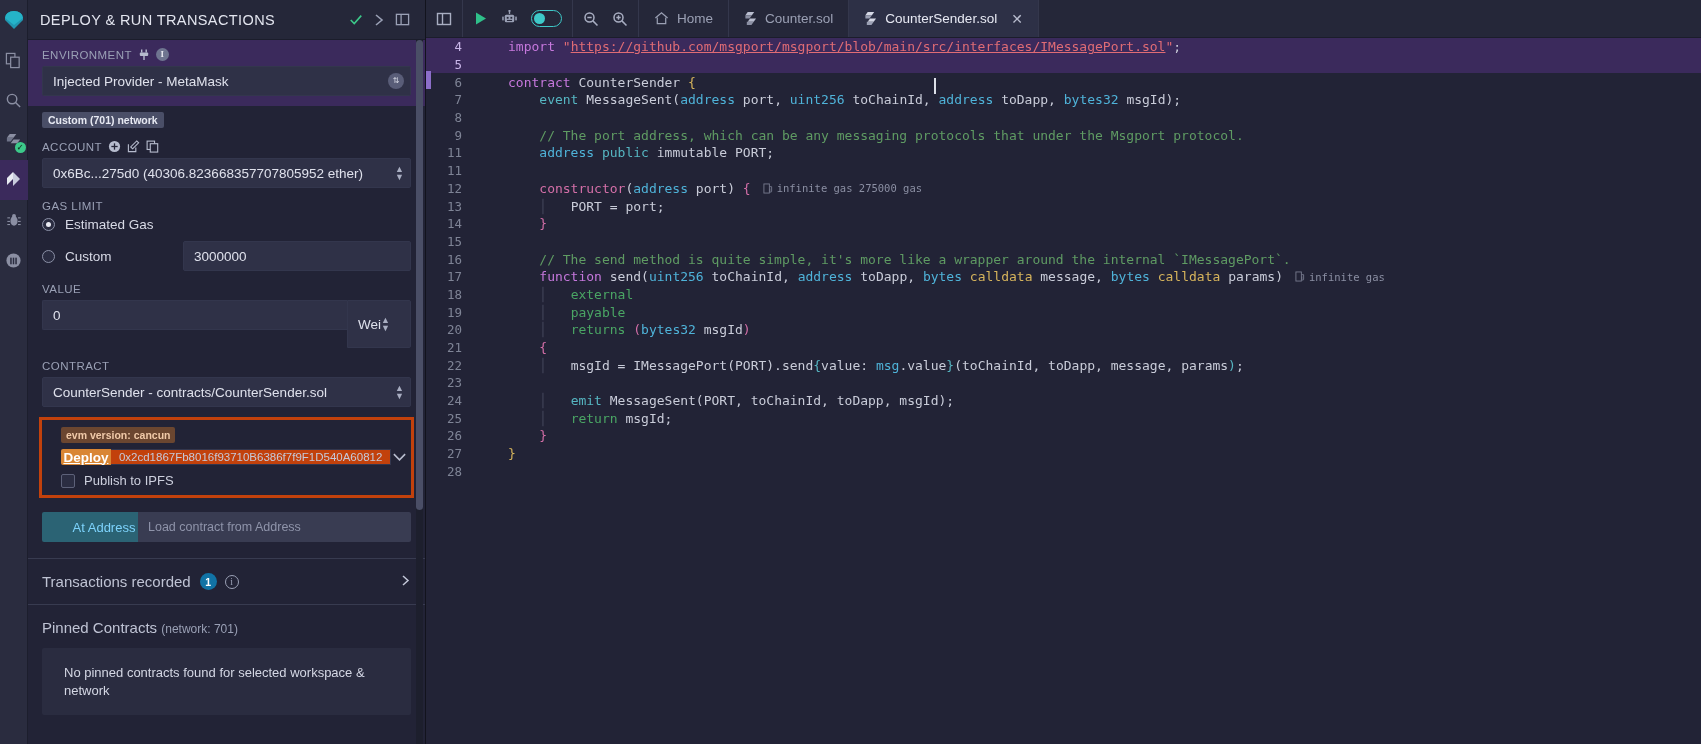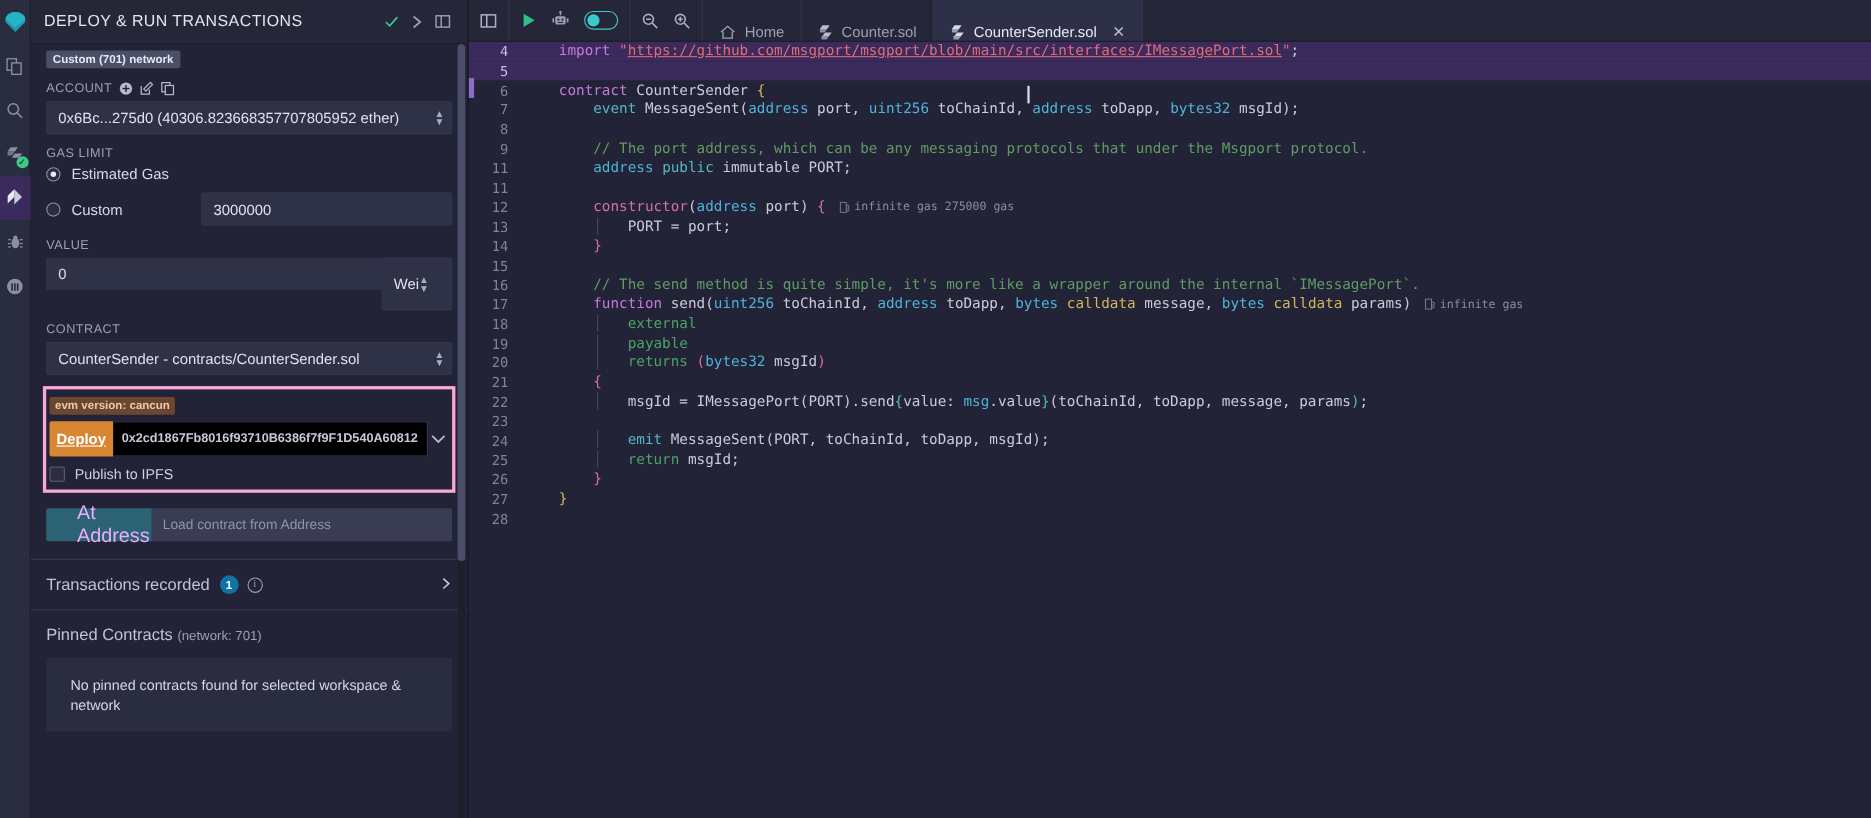--- a/index.html
+++ b/index.html
@@ -106,47 +106,46 @@
   }
   .value-row { display: flex; }
   .value-row .input-box { border-right: none; border-radius: 2px 0 0 2px; }
   .unit-box {
     width: 64px; height: 48px; background: #2f3147; border: 1px solid #33364d;
     border-radius: 0 2px 2px 0; display: flex; align-items: center; 
     padding: 0 7px 0 10px; color: #dfe1ec; font-size: 13.5px;
   }
 
   .deploy-highlight {
-    border: 3px solid #f9a8d4; margin: 10px -3px 0 -3px; padding: 5px 3px 7px 3px;
+    border: 3px solid #c2410c; margin: 10px -3px 0 -3px; padding: 5px 3px 7px 19px;
   }
   .evm-tag {
     display: inline-block; background: #6b4630; color: #f0c9a8;
     font-size: 10.5px; font-weight: bold; padding: 2px 5px; border-radius: 2px;
     margin-bottom: 6px;
   }
   .deploy-row { display: flex; align-items: stretch; }
   .deploy-btn {
     background: #d98634; color: #ffffff; font-size: 13.5px; font-weight: bold;
     width: 78px; display: flex; align-items: center; justify-content: center;
     border-radius: 2px 0 0 2px; cursor: pointer; text-decoration: underline;
   }
   .deploy-input {
-    flex: 1; background: #000000; border: 1px solid #33364d; border-left: none;
+    flex: 1; background: #c2410c; border: 1px solid #33364d; border-left: none;
     color: #c5c9da; font-size: 11.5px; display: flex; align-items: center; padding: 0 8px;
-    height: 32px;
-    font-weight: bold;
+    height: 16px;
   }
   .deploy-chevron { width: 26px; display: flex; align-items: center; justify-content: center; color: #b9bdcf; }
   .check-row { display: flex; align-items: center; gap: 9px; margin-top: 8px; }
   .checkbox { width: 14px; height: 14px; border: 1px solid #5d6179; background: #2b2d42; border-radius: 2px; }
   .check-label { font-size: 13px; color: #cdd0de; }
 
   .ataddr-row { display: flex; margin-top: 14px; }
   .ataddr-btn {
-    background: #2b6374; color: #f0abfc; font-size: 18px; width: 96px; height: 30px;
+    background: #2b6374; color: #7dd3fc; font-size: 13px; width: 96px; height: 30px;
     display: flex; align-items: center; justify-content: center; border-radius: 2px 0 0 2px; padding-left: 28px;
   }
   .ataddr-input {
     flex: 1; height: 30px; background: #393c52; border-radius: 0 2px 2px 0;
     display: flex; align-items: center; padding: 0 10px; color: #8f94aa; font-size: 12.5px;
   }
 
   .divider { height: 1px; background: #383b50; margin: 16px -14px 0 -14px; }
   .tx-row {
     display: flex; align-items: center; padding: 14px 0 14px 0; margin: 0 -14px; padding-left: 14px; padding-right: 14px;
@@ -193,21 +192,21 @@
   .tb-btn { display: flex; align-items: center; justify-content: center; cursor: pointer; }
   .tb-play { color: #2fc08a; }
   .toggle-pill {
     width: 31px; height: 17px; border-radius: 9px; border: 1px solid #3ec9c9;
     background: #252739; display: flex; align-items: center; padding: 0 2px;
   }
   .toggle-pill .knob { width: 11px; height: 11px; border-radius: 50%; background: #3ec9c9; }
 
   .tabs { display: flex; align-items: stretch; flex: 1; }
   .tab {
-    display: flex; align-items: flex-end; gap: 8px; padding: 0 15px;
+    display: flex; align-items: center; gap: 8px; padding: 0 15px;
     border-right: 1px solid #34374c; color: #9ba0b4; font-size: 13.5px;
     background: #252739; cursor: pointer; position: relative;
   }
   .tab.home { color: #9ba0b4; }
   .tab.active { background: #2d3046; color: #e7e9f3; }
   .tab .tab-close { font-size: 14px; color: #b9bdcf; margin-left: 6px; }
   .sol-icon { color: #b9bdcf; display: flex; align-items: center; }
 
   
   .code {
@@ -322,20 +321,38 @@
           <rect x="1.5" y="2.5" width="13" height="11"></rect>
             <line x1="6.5" y1="2.5" x2="6.5" y2="13.5"></line>
         </svg>
       </span>
     </div>
 
     <div class="panel-body">
       <div class="panel-scroll">
 
         
+        <div class="env-row">
+          <div class="lbl">
+            <span>ENVIRONMENT</span>
+            <span class="mini-icon">
+              <svg width="12" height="12" viewBox="0 0 12 12" fill="#b6bbcd">
+                <rect x="3" y="0.5" width="1.4" height="3"></rect>
+                  <rect x="7.5" y="0.5" width="1.4" height="3"></rect>
+                <rect x="1.8" y="3.5" width="8.4" height="3.6" rx="1"></rect>
+                <rect x="5.3" y="7" width="1.4" height="4"></rect>
+              </svg>
+            </span>
+            <span class="i-dot">i</span>
+          </div>
+          <div class="select-box">
+            <span class="txt">Injected Provider - MetaMask</span>
+            <span class="circle-caret">⇅</span>
+          </div>
+        </div>
 
         <span class="network-tag">Custom (701) network</span>
 
         
         <div class="section">
           <div class="lbl">
             <span>ACCOUNT</span>
             <span class="mini-icon">
               <svg width="13" height="13" viewBox="0 0 14 14">
                   <circle cx="7" cy="7" r="6" fill="#b6bbcd"></circle>

